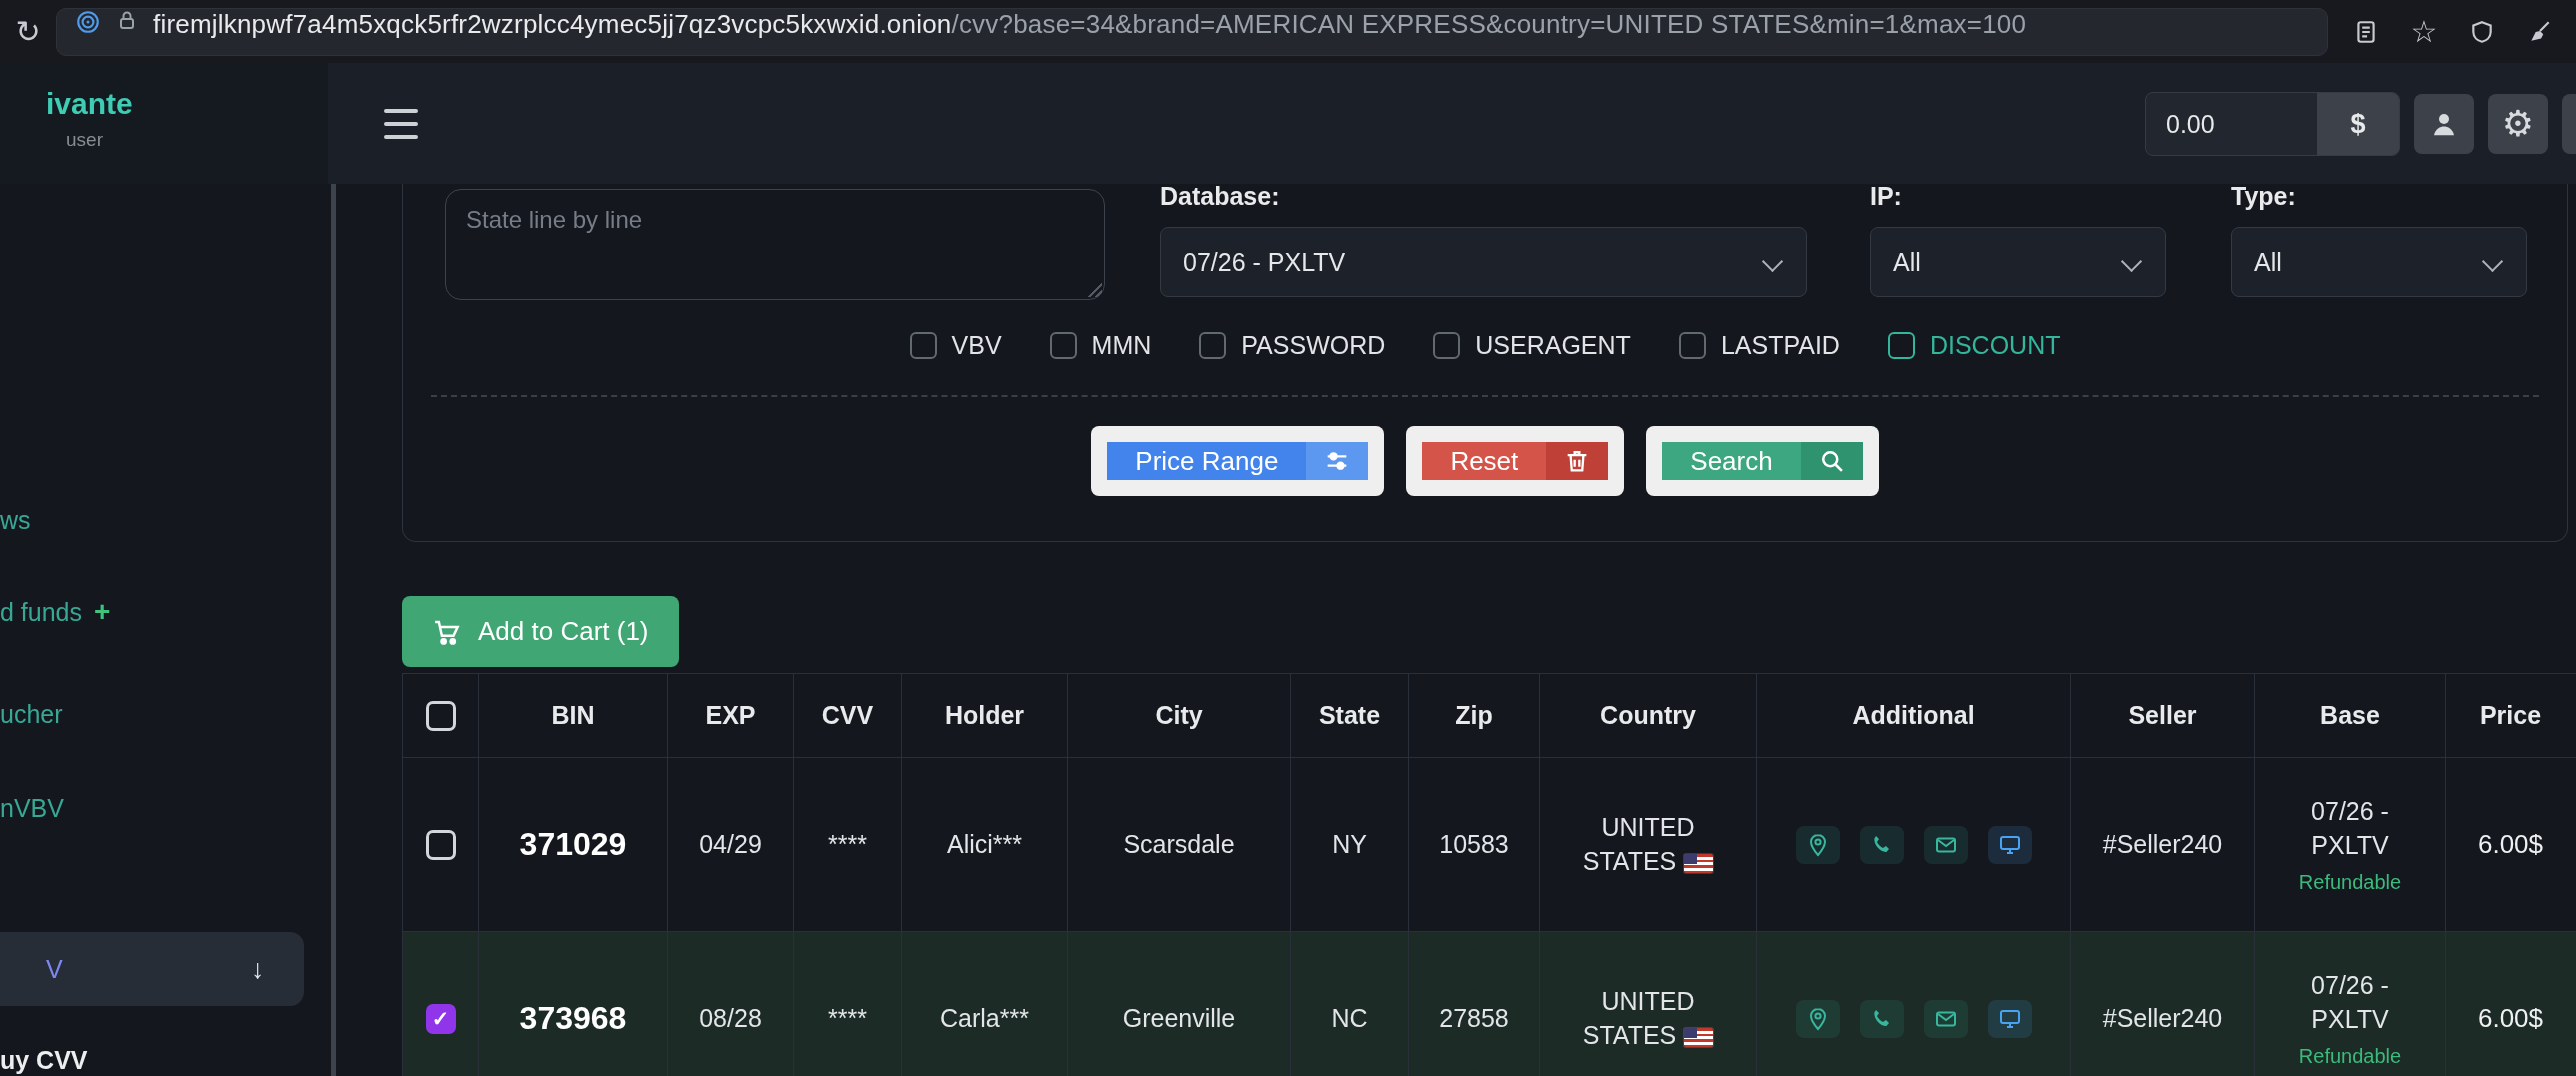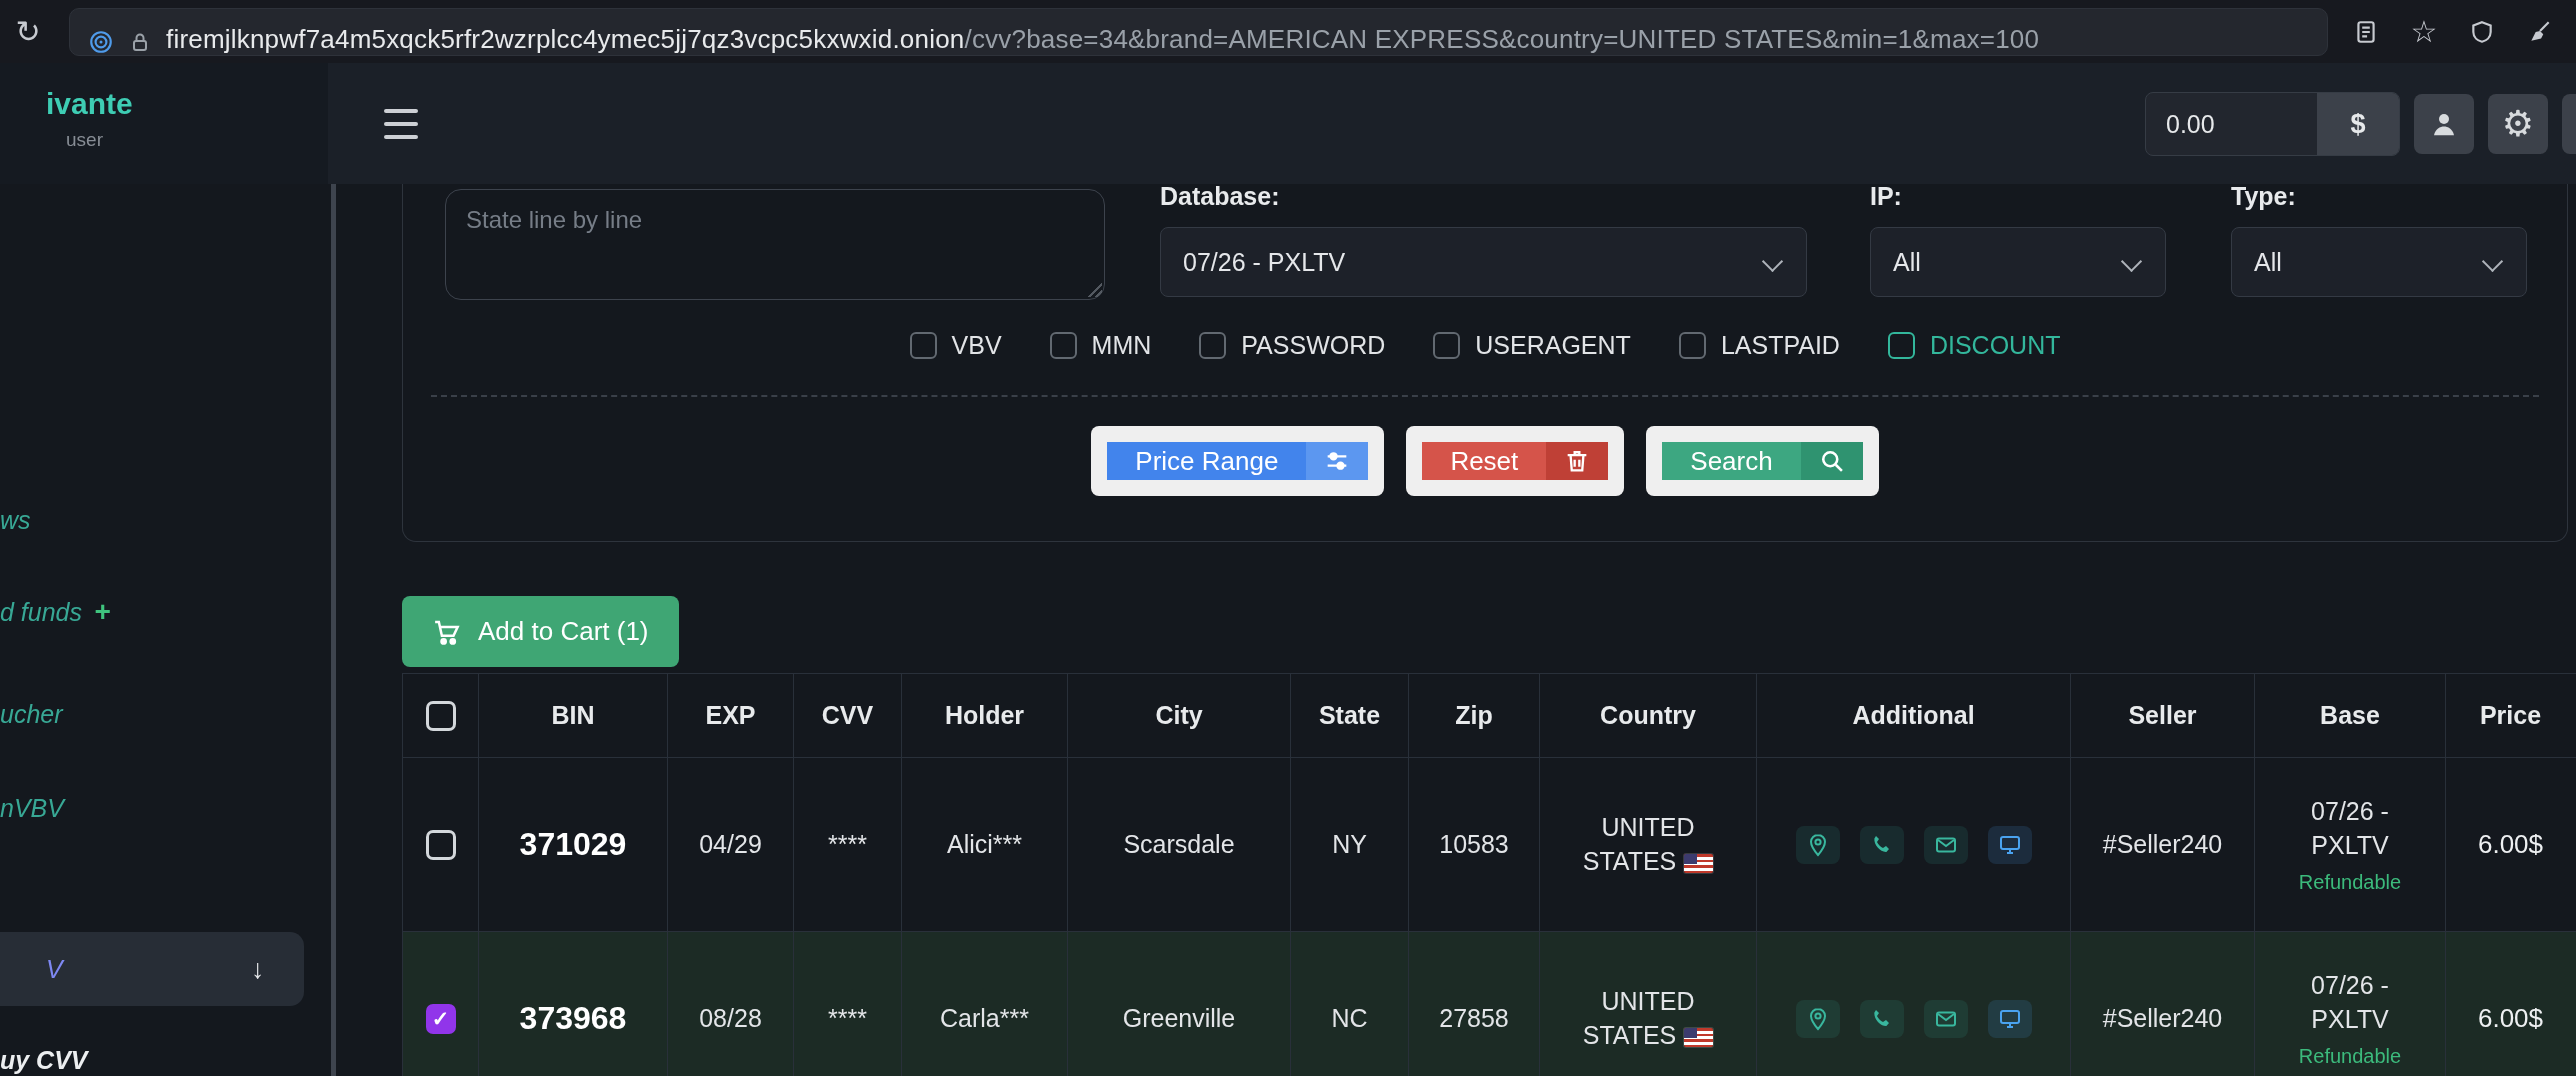--- a/index.html
+++ b/index.html
@@ -6,22 +6,22 @@
   body{
     width:2576px;height:1077px;position:relative;overflow:hidden;
     background:#14181e;font-family:"Liberation Sans",sans-serif;color:#e6e8eb;
   }
   svg{display:block}
   
   .browser-bar{position:absolute;left:0;top:0;width:2576px;height:63px;background:#17191f;
     display:flex;align-items:center;border-bottom:1px solid #0e1014;}
   .bb-btn{width:44px;height:44px;margin-left:6px;border:none;background:transparent;color:#c7cad0;
     display:flex;align-items:center;justify-content:center;border-radius:8px;font-size:30px;cursor:pointer;flex:none}
-  .url-bar{flex:1;height:46px;margin-left:19px;background:#24272e;border:1px solid #2e323a;border-radius:10px;
-    display:flex;align-items:flex-end;padding:0 18px;overflow:hidden;white-space:nowrap;}
+  .url-bar{flex:1;height:46px;margin-left:6px;background:#24272e;border:1px solid #2e323a;border-radius:10px;
+    display:flex;align-items:flex-start;padding:0 18px;overflow:hidden;white-space:nowrap;}
   .url-bar .ico{margin-right:14px;flex:none}
   .url-text{font-size:26px;letter-spacing:0.2px;overflow:hidden;white-space:nowrap;}
   .url-domain{color:#e8eaec}
   .url-path{color:#9aa1a9}
   .bb-right{display:flex;align-items:center;margin:0 14px 0 10px;gap:8px}
   
   .app-header{position:absolute;left:0;top:63px;width:2576px;height:121px;background:#1b2028;}
   .brand-block{position:absolute;left:0;top:0;width:328px;height:121px;background:#151a21;padding-left:46px;box-sizing:border-box}
   .brand{font-size:30px;font-weight:700;color:#3ecdb4;margin-top:24px}
   .role{font-size:19px;color:#878d95;margin-top:8px;padding-left:20px}
@@ -30,21 +30,21 @@
   .hamburger span{display:block;width:34px;height:4px;border-radius:2px;background:#cdd0d5}
   .header-right{position:absolute;right:-46px;top:29px;display:flex;align-items:center;gap:14px}
   .balance{width:255px;height:64px;background:#22262e;border:1px solid #363c45;border-radius:8px;
     display:flex;align-items:center;overflow:hidden;box-sizing:border-box;cursor:pointer}
   .balance .amt{flex:1;padding-left:20px;font-size:25px;color:#e7e9eb}
   .balance .cur{width:82px;height:100%;background:#3c414a;display:flex;align-items:center;justify-content:center;
     font-size:27px;color:#e7e9eb;font-weight:600}
   .hbtn{width:60px;height:60px;border-radius:8px;border:none;background:#3c414a;color:#d8dbde;cursor:pointer;
     display:flex;align-items:center;justify-content:center;font-size:36px;flex:none}
   
-  .sidebar{position:absolute;left:0;top:184px;width:295px;height:893px;font-style:italic;}
+  .sidebar{position:absolute;left:0;top:184px;width:295px;height:893px;}
   .sb-item{position:absolute;left:0;height:36px;display:flex;align-items:center;font-size:25px;color:#38a895;
     cursor:pointer;text-decoration:none;white-space:nowrap}
   .sb-item .plus{color:#3fc47e;font-weight:700;font-size:28px;margin-left:12px}
   .sb-item.emph{color:#eceef0;font-weight:700}
   .sb-pill{position:absolute;left:0;top:748px;width:304px;height:74px;background:#272d36;border-radius:0 14px 14px 0;
     display:flex;align-items:center;cursor:pointer}
   .sb-pill .lbl{margin-left:46px;font-size:25px;color:#7e88f2}
   .sb-pill .arrow{position:absolute;left:251px;font-size:27px;color:#e4e6e9}
   .sb-scroll{position:absolute;left:331px;top:184px;width:5px;height:893px;background:#3e444e;cursor:pointer}
   

